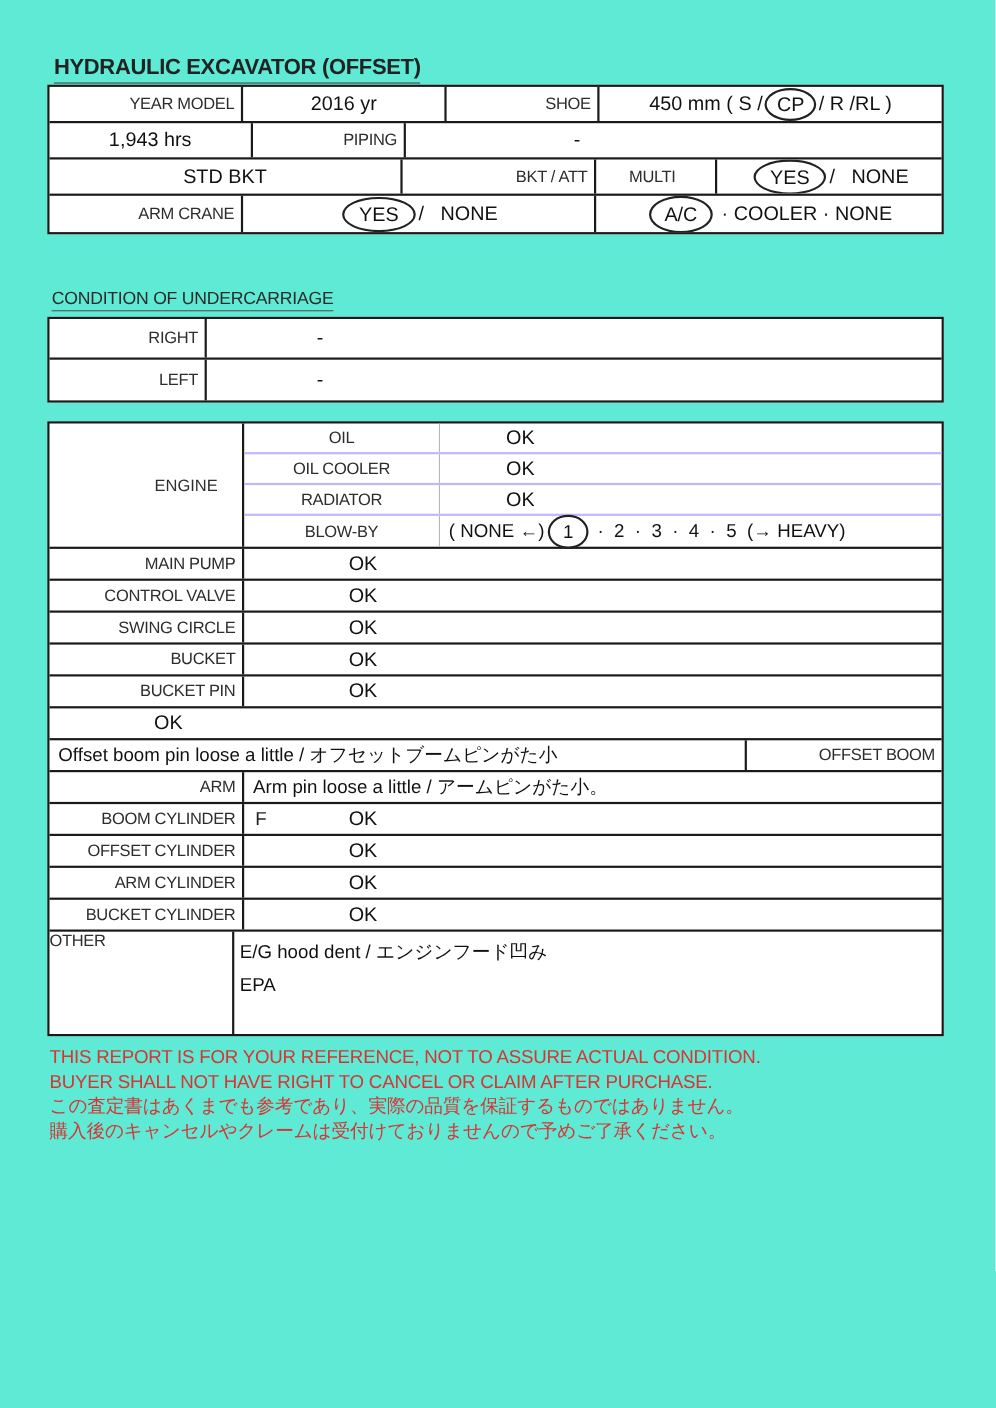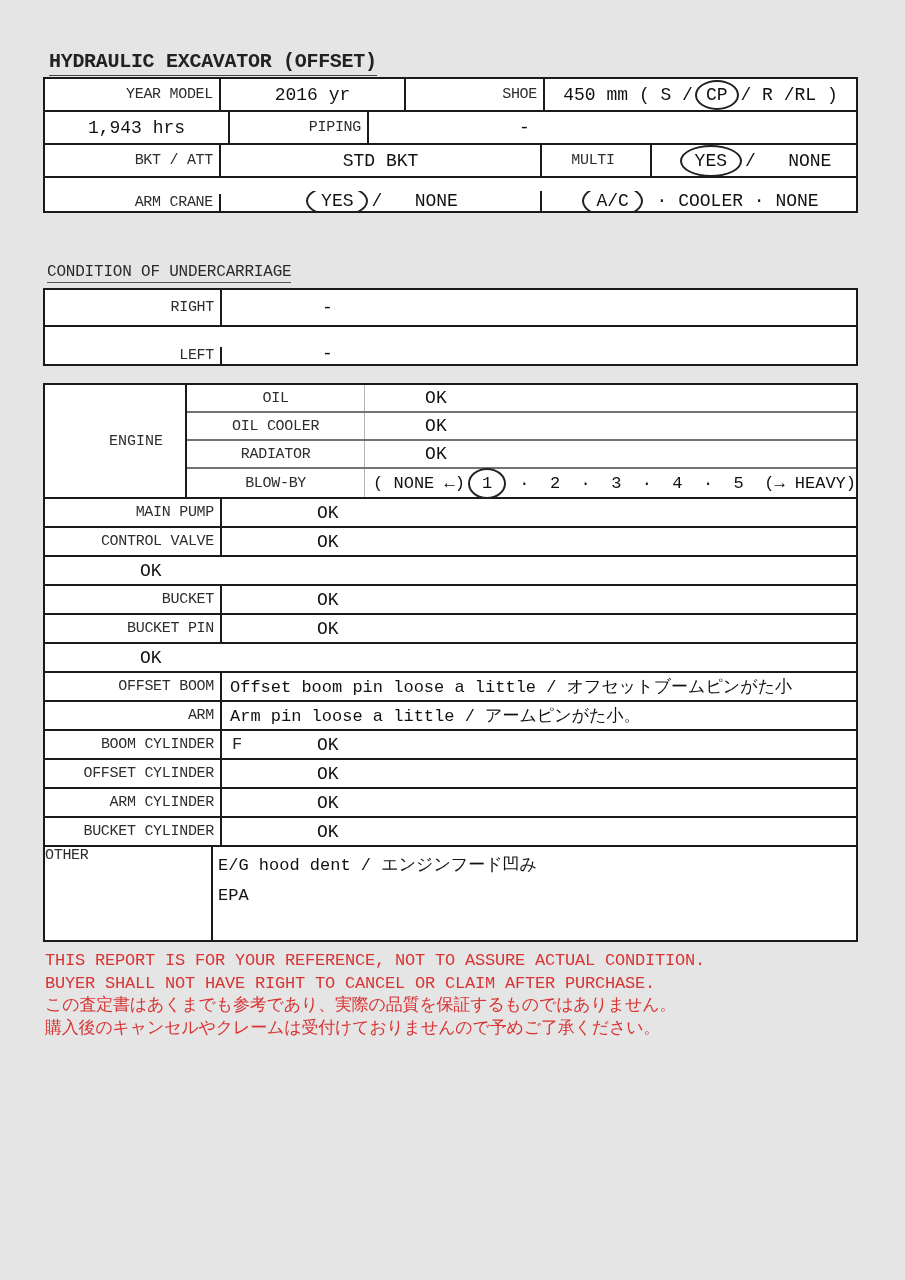--- a/index.html
+++ b/index.html
@@ -1,65 +1,65 @@
 <!DOCTYPE html>
 <html><head>
 <meta charset="utf-8">
 <style>
   * { box-sizing: border-box; margin: 0; padding: 0; }
   html,body { background:#ffffff; }
   .page {
     position: relative; width: 905px; height: 1280px;
-    background: #e5e5e5; overflow: hidden;
-    font-family: Liberation Mono, monospace;
+    background: #5eead4; overflow: hidden;
+    font-family: Liberation Sans, sans-serif;
     color: #1a1a1a;
   }
   .title {
     position: absolute; left: 49px; top: 50px;
     font-size: 20px; font-weight: bold; letter-spacing: -0.3px; color:#222;
     border-bottom: 1px solid #444; padding-bottom: 2px;
   }
   .h2 {
     position: absolute; left: 47px; top: 263px;
     font-size: 16px; letter-spacing: -0.2px; color:#2a2a2a;
     border-bottom: 1px solid #555; padding-bottom: 1px;
   }
   .tbl { position: absolute; left: 43px; width: 815px; border: 2px solid #1a1a1a; background:#fff; }
   .tbl1 { top: 77px; }
   .tbl2 { top: 288px; }
   .tbl3 { top: 383px; }
   .row { display: flex; border-bottom: 2px solid #1a1a1a; }
-  .row:last-child { border-bottom: none; align-items: flex-end; }
+  .row:last-child { border-bottom: none; }
   .cell { display: flex; align-items: center; border-right: 2px solid #1a1a1a; overflow: hidden; white-space: nowrap; }
   .cell:last-child { border-right: none; }
   .lcell { justify-content: flex-end; padding-right: 6px; font-size: 15px; color: #2d2d2d; letter-spacing: -0.3px; }
   .vcell { font-size: 18px; color: #111; }
   .big { font-size: 21px; padding-left: 5px; letter-spacing: 0.3px; }
   .center { justify-content: center; }
   .pre { white-space: pre; }
   .h33 { height: 33px; }
   .h37 { height: 37px; }
   .w176 { width: 176px; } .w324 { width: 324px; } .w311 { width: 311px; }
   .w185 { width: 185px; } .w139 { width: 139px; }
   .w321 { width: 321px; } .w110 { width: 110px; } .w204 { width: 204px; }
-  .w314 { width: 314px; } .w177 { width: 177px; } .w634 { width: 634px; }
+  .w314 { width: 314px; } .w177 { width: 143px; } .w634 { width: 634px; }
   .circle {
     display: inline-flex; align-items: center; justify-content: center;
     border: 2px solid #222; border-radius: 50%; line-height: 1;
   }
   .c-cp  { padding: 4px 9px;  margin: -5px 2px; }
   .c-yes { padding: 5px 13px; margin: -6px 3px; }
   .c-ac  { padding: 6px 12px; margin: -7px 3px; }
   .c-one { padding: 5px 12px; margin: -6px 3px; }
   
   .eng-block { display: flex; height: 114px; border-bottom: 2px solid #1a1a1a; }
   .eng-label { width: 177px; display:flex; align-items:center; justify-content:flex-end;
                padding-right: 22px; font-size: 15px; color:#2d2d2d; border-right: 2px solid #1a1a1a; }
   .eng-right { flex: 1; display: flex; flex-direction: column; }
-  .erow { display: flex; height: 28px; border-bottom: 2px solid #737373; }
+  .erow { display: flex; height: 28px; border-bottom: 2px solid #c4b5fd; }
   .erow:last-child { border-bottom: none; height: 28px; text-align: center; }
   .esub { width: 178px; display:flex; align-items:center; justify-content:center;
           font-size: 15px; color:#2d2d2d; letter-spacing:-0.3px; border-right: 1px solid #b5b5b5; }
   .eval { flex: 1; display:flex; align-items:center; font-size: 18px; color:#111;
           padding-left: 60px; white-space: nowrap; }
   .eval.bb { padding-left: 8px; font-size: 17px; }
   .std { height: 29px; }
   .std .lcell { width: 177px; }
   .std .vcell { width: 634px; }
   .okrow .vcell { padding-left: 95px; }
@@ -90,22 +90,22 @@
         <span class="circle c-cp">CP</span>
         <span class="pre">/ R /RL )</span>
       </div>
     </div>
     <div class="row h33">
       <div class="cell vcell center w185">1,943 hrs</div>
       <div class="cell lcell w139">PIPING</div>
       <div class="cell vcell center w311">-</div>
     </div>
     <div class="row h33">
+      <div class="cell vcell center w321">STD BKT</div>
       <div class="cell lcell w176">BKT / ATT</div>
-      <div class="cell vcell center w321">STD BKT</div>
       <div class="cell lcell center w110">MULTI</div>
       <div class="cell vcell center w204">
         <span class="circle c-yes">YES</span>
         <span class="pre">/   NONE</span>
       </div>
     </div>
     <div class="row h33">
       <div class="cell lcell w176">ARM CRANE</div>
       <div class="cell vcell center w321">
         <span class="circle c-yes">YES</span>
@@ -160,36 +160,37 @@
 
     <div class="row std okrow">
       <div class="cell lcell">MAIN PUMP</div>
       <div class="cell vcell">OK</div>
     </div>
     <div class="row std okrow">
       <div class="cell lcell">CONTROL VALVE</div>
       <div class="cell vcell">OK</div>
     </div>
     <div class="row std okrow">
+      <div class="cell lcell">SWING CIRCLE</div>
       <div class="cell vcell">OK</div>
     </div>
     <div class="row std okrow">
       <div class="cell lcell">BUCKET</div>
       <div class="cell vcell">OK</div>
     </div>
     <div class="row std okrow">
       <div class="cell lcell">BUCKET PIN</div>
       <div class="cell vcell">OK</div>
     </div>
     <div class="row std okrow">
       <div class="cell vcell">OK</div>
     </div>
     <div class="row std textrow">
+      <div class="cell vcell">Offset boom pin loose a little / オフセットブームピンがた小</div>
       <div class="cell lcell">OFFSET BOOM</div>
-      <div class="cell vcell">Offset boom pin loose a little / オフセットブームピンがた小</div>
     </div>
     <div class="row std textrow">
       <div class="cell lcell">ARM</div>
       <div class="cell vcell">Arm pin loose a little / アームピンがた小。</div>
     </div>
     <div class="row std pfxrow">
       <div class="cell lcell">BOOM CYLINDER</div>
       <div class="cell vcell">
         <span class="pfx">F</span>
         <span>OK</span>

